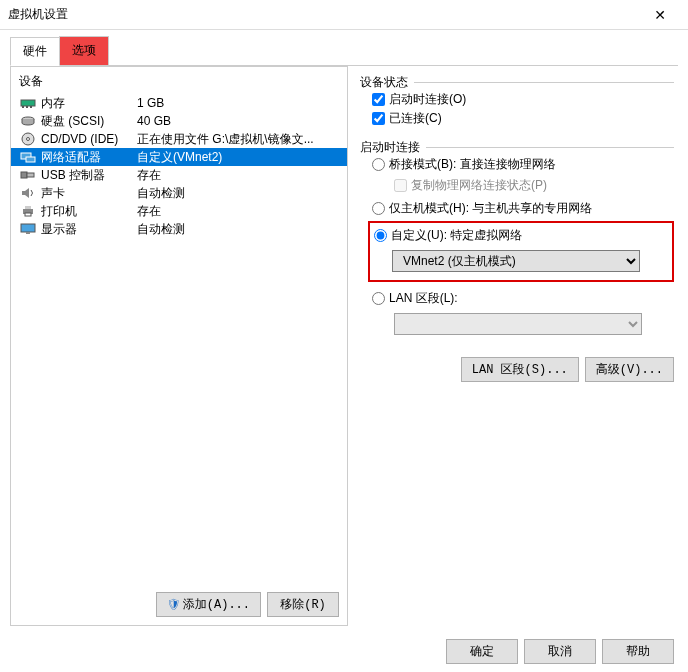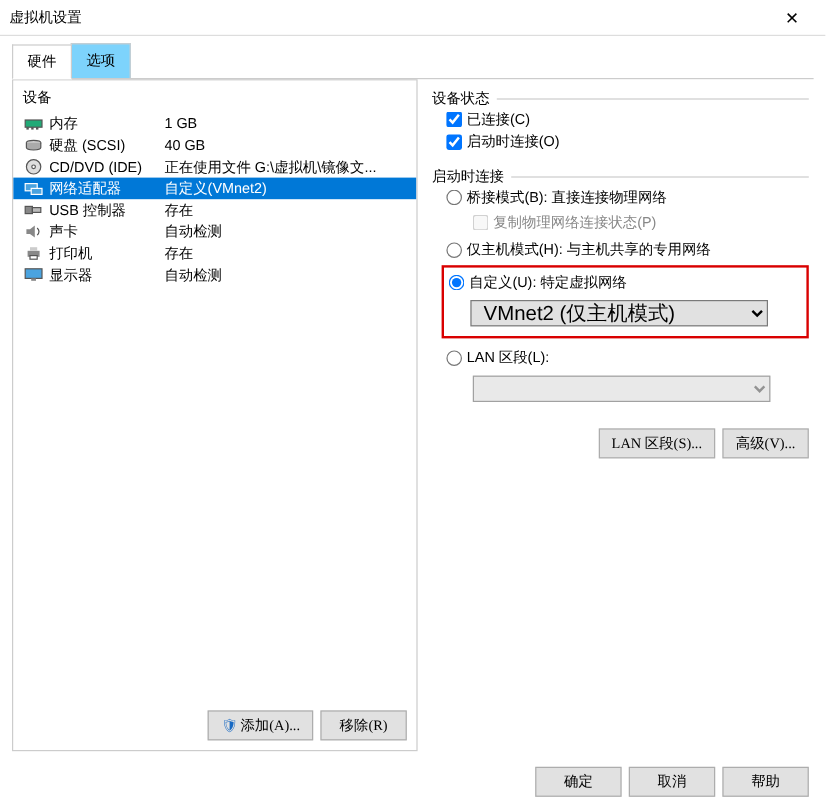--- a/index.html
+++ b/index.html
@@ -2,46 +2,46 @@
 <html><head>
 <meta charset="utf-8">
 <style>
 * { box-sizing: border-box; margin: 0; padding: 0; }
 body { font-family: "Microsoft YaHei", "Segoe UI", sans-serif; font-size: 12px; background: #fff; color: #000; width: 688px; height: 672px; overflow: hidden; }
 .titlebar { height: 30px; display: flex; align-items: center; padding: 0 8px; border-bottom: 1px solid #ddd; }
 .titlebar-title { flex: 1; font-size: 12px; }
 .titlebar-close { width: 40px; height: 28px; display: flex; align-items: center; justify-content: center; cursor: pointer; font-size: 14px; }
 .dialog-body { padding: 6px 10px 6px 10px; }
 .tab-strip { display: flex; border-bottom: 1px solid #ccc; }
-.tab { padding: 5px 12px; border: 1px solid #ccc; border-bottom: none; margin-right: -1px; background: #7dd3fc; cursor: pointer; }
+.tab { padding: 5px 12px; border: 1px solid #ccc; border-bottom: none; margin-right: -1px; background: #ef4444; cursor: pointer; }
 .tab.active { background: #fff; position: relative; top: 1px; border-bottom: 1px solid #fff; }
 .content-area { display: flex; gap: 8px; height: 560px; justify-content: flex-end; }
 .left-panel { width: 338px; border: 1px solid #ccc; display: flex; flex-direction: column; padding: 0; }
 .dev-table { flex: 1; overflow: hidden; padding-top: 6px;}
 .dev-header { display: flex; padding: 0 0 4px 8px; }
 .dev-h1 { width: 118px; }
 .dev-h2 { flex: 1; }
 .dev-row { display: flex; align-items: center; padding: 1px 0 1px 8px; cursor: pointer; height: 18px; }
 .dev-row.sel { background: #0078d7; color: #fff; }
 .dev-icon { width: 18px; height: 16px; margin-right: 4px; display:flex; align-items:center; justify-content:center; }
 .dev-col1 { width: 96px; white-space: nowrap; overflow: hidden; text-overflow: ellipsis; }
 .dev-col2 { flex: 1; white-space: nowrap; overflow: hidden; text-overflow: ellipsis; }
 .left-buttons { display: flex; justify-content: flex-end; gap: 6px; padding: 8px; }
-.btn { padding: 3px 10px; border: 1px solid #adadad; background: #e1e1e1; cursor: pointer; min-width: 72px; font-size: 12px; font-family: Liberation Serif, serif; }
+.btn { padding: 3px 10px; border: 1px solid #adadad; background: #e1e1e1; cursor: pointer; min-width: 72px; font-size: 12px; font-family: Liberation Mono, monospace; }
 .shield { color:#1769c4; font-size:11px; margin-right:2px;}
 .right-panel { flex: 1; padding: 8px 4px 8px 4px; }
 .group { margin-bottom: 12px; }
 .group-body { padding-left: 12px; }
 .chk-row { display: flex; align-items: center; margin-bottom: 2px; }
 .chk-row input { margin-right: 4px; }
 .radio-row { display: flex; align-items: center; margin-bottom: 4px; }
 .radio-row input { margin-right: 4px; }
 .indent-sub { margin-left: 22px; margin-bottom: 6px; color: #888; display: flex; align-items: center; }
 .indent-sub input[type=checkbox]{ margin-right: 4px;}
-.select { width: 248px; height: 22px; border: 1px solid #7a7a7a; background: #e1e1e1; font-family: inherit; font-size: 17px; padding-left: 6px; margin-left: 22px; margin-top: 2px;}
+.select { width: 248px; height: 22px; border: 1px solid #7a7a7a; background: #e1e1e1; font-family: inherit; font-size: 12px; padding-left: 6px; margin-left: 22px; margin-top: 2px;}
 .select:disabled { color: #666; }
 .highlight-box { border: 2px solid #d90000; padding: 4px 6px 8px 0; margin: 2px 0 8px -4px; }
 .right-buttons { display: flex; justify-content: flex-end; gap: 6px; margin-top: 22px; }
 .footer { position: absolute; bottom: 8px; right: 14px; display: flex; gap: 6px; }
 .icon-svg { display: block; }
 .group-title-row{display:flex; align-items:center;}
 .group-title-line{flex:1; border-top:1px solid #ccc; margin-left:6px;}
 </style>
 </head>
 <body>
@@ -157,25 +157,25 @@
 
     <div class="right-panel">
       <div class="group">
         <div class="group-title-row">
             <span>设备状态</span>
             <div class="group-title-line"></div>
           </div>
         <div class="group-body">
           <label class="chk-row">
               <input type="checkbox" checked="" style="">
-              <span>已连接(C)</span>
+              <span>启动时连接(O)</span>
             </label>
           <label class="chk-row">
               <input type="checkbox" checked="" style="">
-              <span>启动时连接(O)</span>
+              <span>已连接(C)</span>
             </label>
         </div>
       </div>
 
       <div class="group">
         <div class="group-title-row">
             <span>启动时连接</span>
             <div class="group-title-line"></div>
           </div>
         <div class="group-body">

